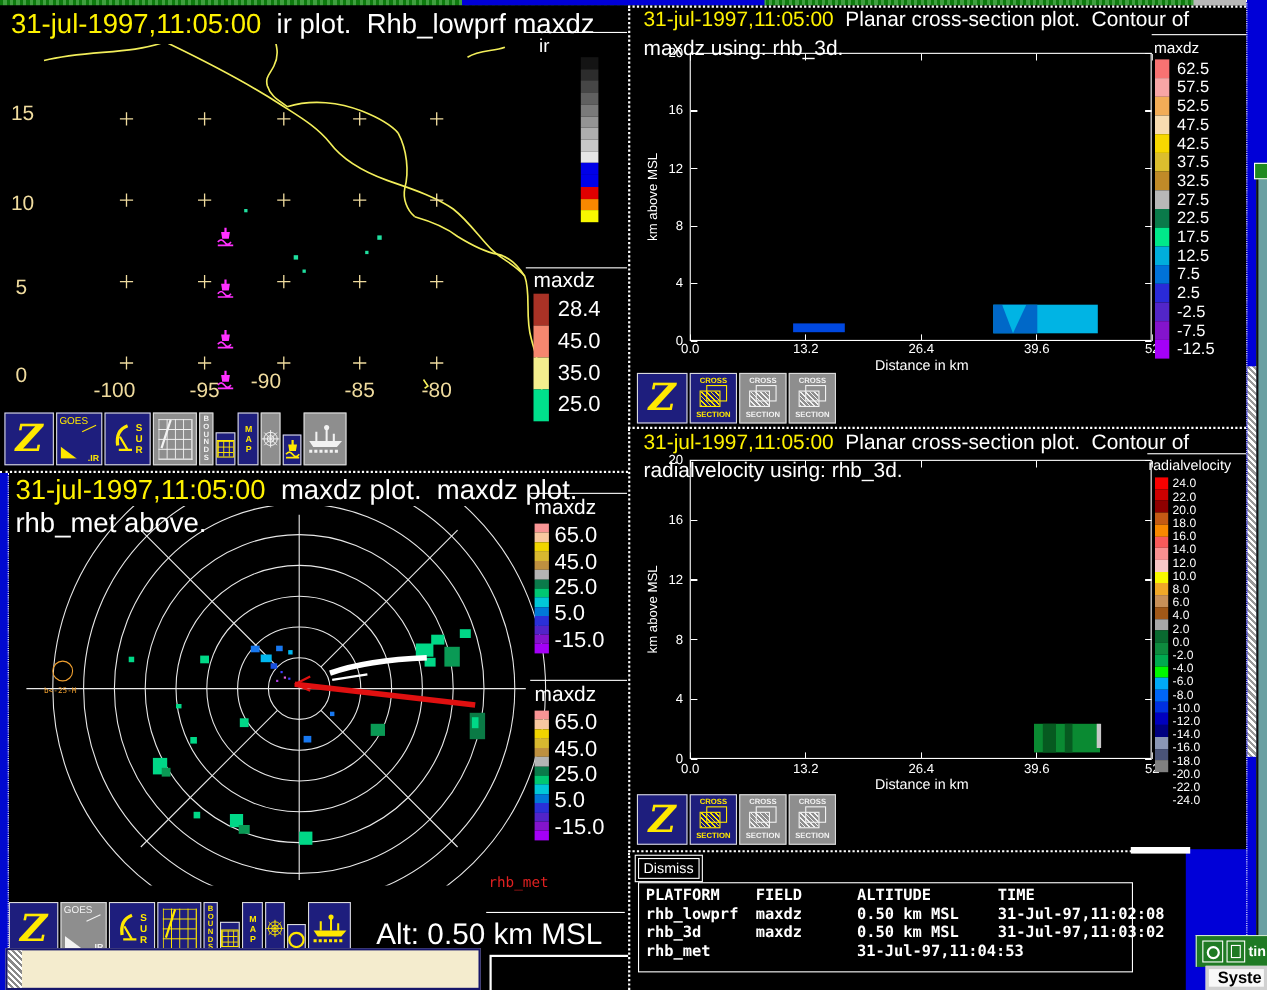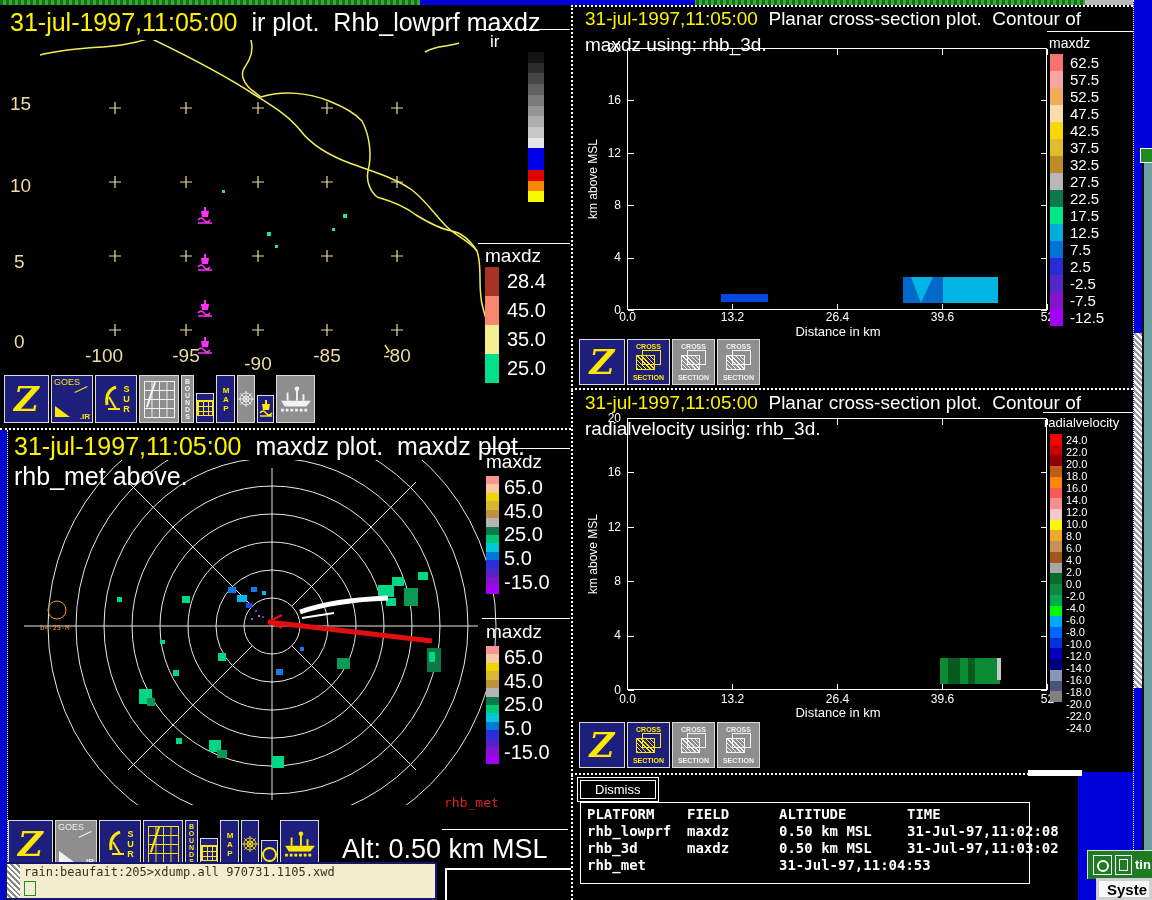--- a/index.html
+++ b/index.html
@@ -50,21 +50,21 @@
   .circ{width:11px;height:11px;border:2px solid currentColor;border-radius:50%}
   .cs{width:43px;height:46px;display:flex;flex-direction:column;align-items:center;
     justify-content:space-between;font-size:7px;font-weight:bold;padding:3px 0;box-sizing:border-box;
     border:1px solid #DADADA;flex:none}
   .cube{position:relative;width:17px;height:13px;border:1px solid currentColor;margin-right:6px}
   .cube::after{content:"";position:absolute;left:5px;top:-6px;width:17px;height:13px;border:1px solid currentColor}
   .cs.navy .cube{background:repeating-linear-gradient(45deg,#FFE800 0 1px,rgba(0,0,0,0) 1px 3px)}
   .cs.gic .cube{background:repeating-linear-gradient(45deg,#F0F0F0 0 1px,rgba(0,0,0,0) 1px 3px)}
   
   .dismiss{position:absolute;font-size:13px;color:#fff;background:#000;border:1px solid #fff;
-    padding:1px 14px;box-shadow:0 0 0 2px #000,0 0 0 3px #fff;cursor:default}
+    padding:1px 4px;box-shadow:0 0 0 2px #000,0 0 0 3px #fff;cursor:default}
   .itable{position:absolute;border:1px solid #fff;box-sizing:border-box;
     font-family:"DejaVu Sans Mono",monospace;font-weight:bold;font-size:14px;color:#fff;padding:3px 6px}
   .irow{display:grid;grid-template-columns:100px 92px 128px 1fr;line-height:17px;white-space:pre}
   
   .term{position:absolute;display:flex;border:2px solid #16166A;box-sizing:border-box;background:#F4ECCE}
   .term .sb{width:13px;background:repeating-linear-gradient(45deg,#fff 0 2px,#888 2px 4px)}
   .term .body{position:relative;flex:1;font-family:"DejaVu Sans Mono",monospace;font-size:12px;color:#33331c}
   .cursor{position:absolute;left:4px;top:17px;width:10px;height:13px;border:1px solid #2a8a2a}
   .checker{background:repeating-linear-gradient(45deg,#fff 0 2px,#999 2px 4px)}
 </style>
@@ -126,21 +126,21 @@
     <div class="abs t26" style="left:10px;top:3px">
       <span class="ts">31-jul-1997,11:05:00</span><span class="title">  ir plot.  Rhb_lowprf maxdz</span>
     </div>
 
     <div class="abs pale" style="left:10px;top:88px">15</div>
     <div class="abs pale" style="left:10px;top:170px">10</div>
     <div class="abs pale" style="left:14px;top:246px">5</div>
     <div class="abs pale" style="left:14px;top:326px">0</div>
     <div class="abs pale" style="left:85px;top:340px;width:60px;">-100</div>
     <div class="abs pale" style="left:156px;top:340px;width:60px;text-align:center">-95</div>
-    <div class="abs pale" style="left:228px;top:348px;width:60px;text-align:center">-90</div>
+    <div class="abs pale" style="left:228px;top:332px;width:60px;">-90</div>
     <div class="abs pale" style="left:297px;top:340px;width:60px;text-align:center">-85</div>
     <div class="abs pale" style="left:367px;top:340px;width:60px;text-align:center">-80</div>
 
     <div class="overline" style="left:478px;top:24px;width:92px"></div>
     <div class="abs" style="left:490px;top:27px;font-size:17px">ir</div>
     <div data-colorbar="ir_panel.ir_colorbar.colors" style="left:528px;top:47px;width:16px;height:150px">
         <div style="flex: 1 1 0%; background: rgb(20, 20, 20);"></div>
         <div style="flex: 1 1 0%; background: rgb(44, 44, 44);"></div>
         <div style="flex: 1 1 0%; background: rgb(70, 70, 70);"></div>
         <div style="flex: 1 1 0%; background: rgb(96, 96, 96);"></div>
@@ -621,24 +621,20 @@
       </div>
       <div class="irow">
         <span>rhb_met</span><span></span>
         <span>31-Jul-97,11:04:53</span><span></span>
       </div>
     </div>
   </div>
 
   <div class="term" style="left:5px;top:862px;width:432px;height:38px">
     <div class="sb"></div>
-    <div class="body">
-      <div class="abs" style="left:4px;top:1px;white-space:pre">rain:beaufait:205&gt;xdump.all 970731.1105.xwd</div>
-      <div class="cursor"></div>
-    </div>
   </div>
 
   <div class="abs" style="left:1078px;top:772px;width:74px;height:128px;background:#0000D8"></div>
   <div class="abs" style="left:1028px;top:770px;width:54px;height:6px;background:#fff"></div>
   <div class="abs" style="left:1133px;top:0;width:19px;height:900px;background:#0000D8;border-left:1px dotted #fff"></div>
   <div class="abs" style="left:1142px;top:160px;width:10px;height:705px;background:#6AA0A2;border-left:2px solid #111"></div>
   <div class="abs checker" style="left:1134px;top:333px;width:8px;height:355px"></div>
   <div class="abs" style="left:1140px;top:148px;width:12px;height:13px;background:#1F8A1F;border:1px solid #fff"></div>
 
   <div class="abs" style="left:1087px;top:850px;width:65px;height:28px;background:#1F7A24;border-top:1px solid #CFE8CF;border-left:1px solid #CFE8CF">

